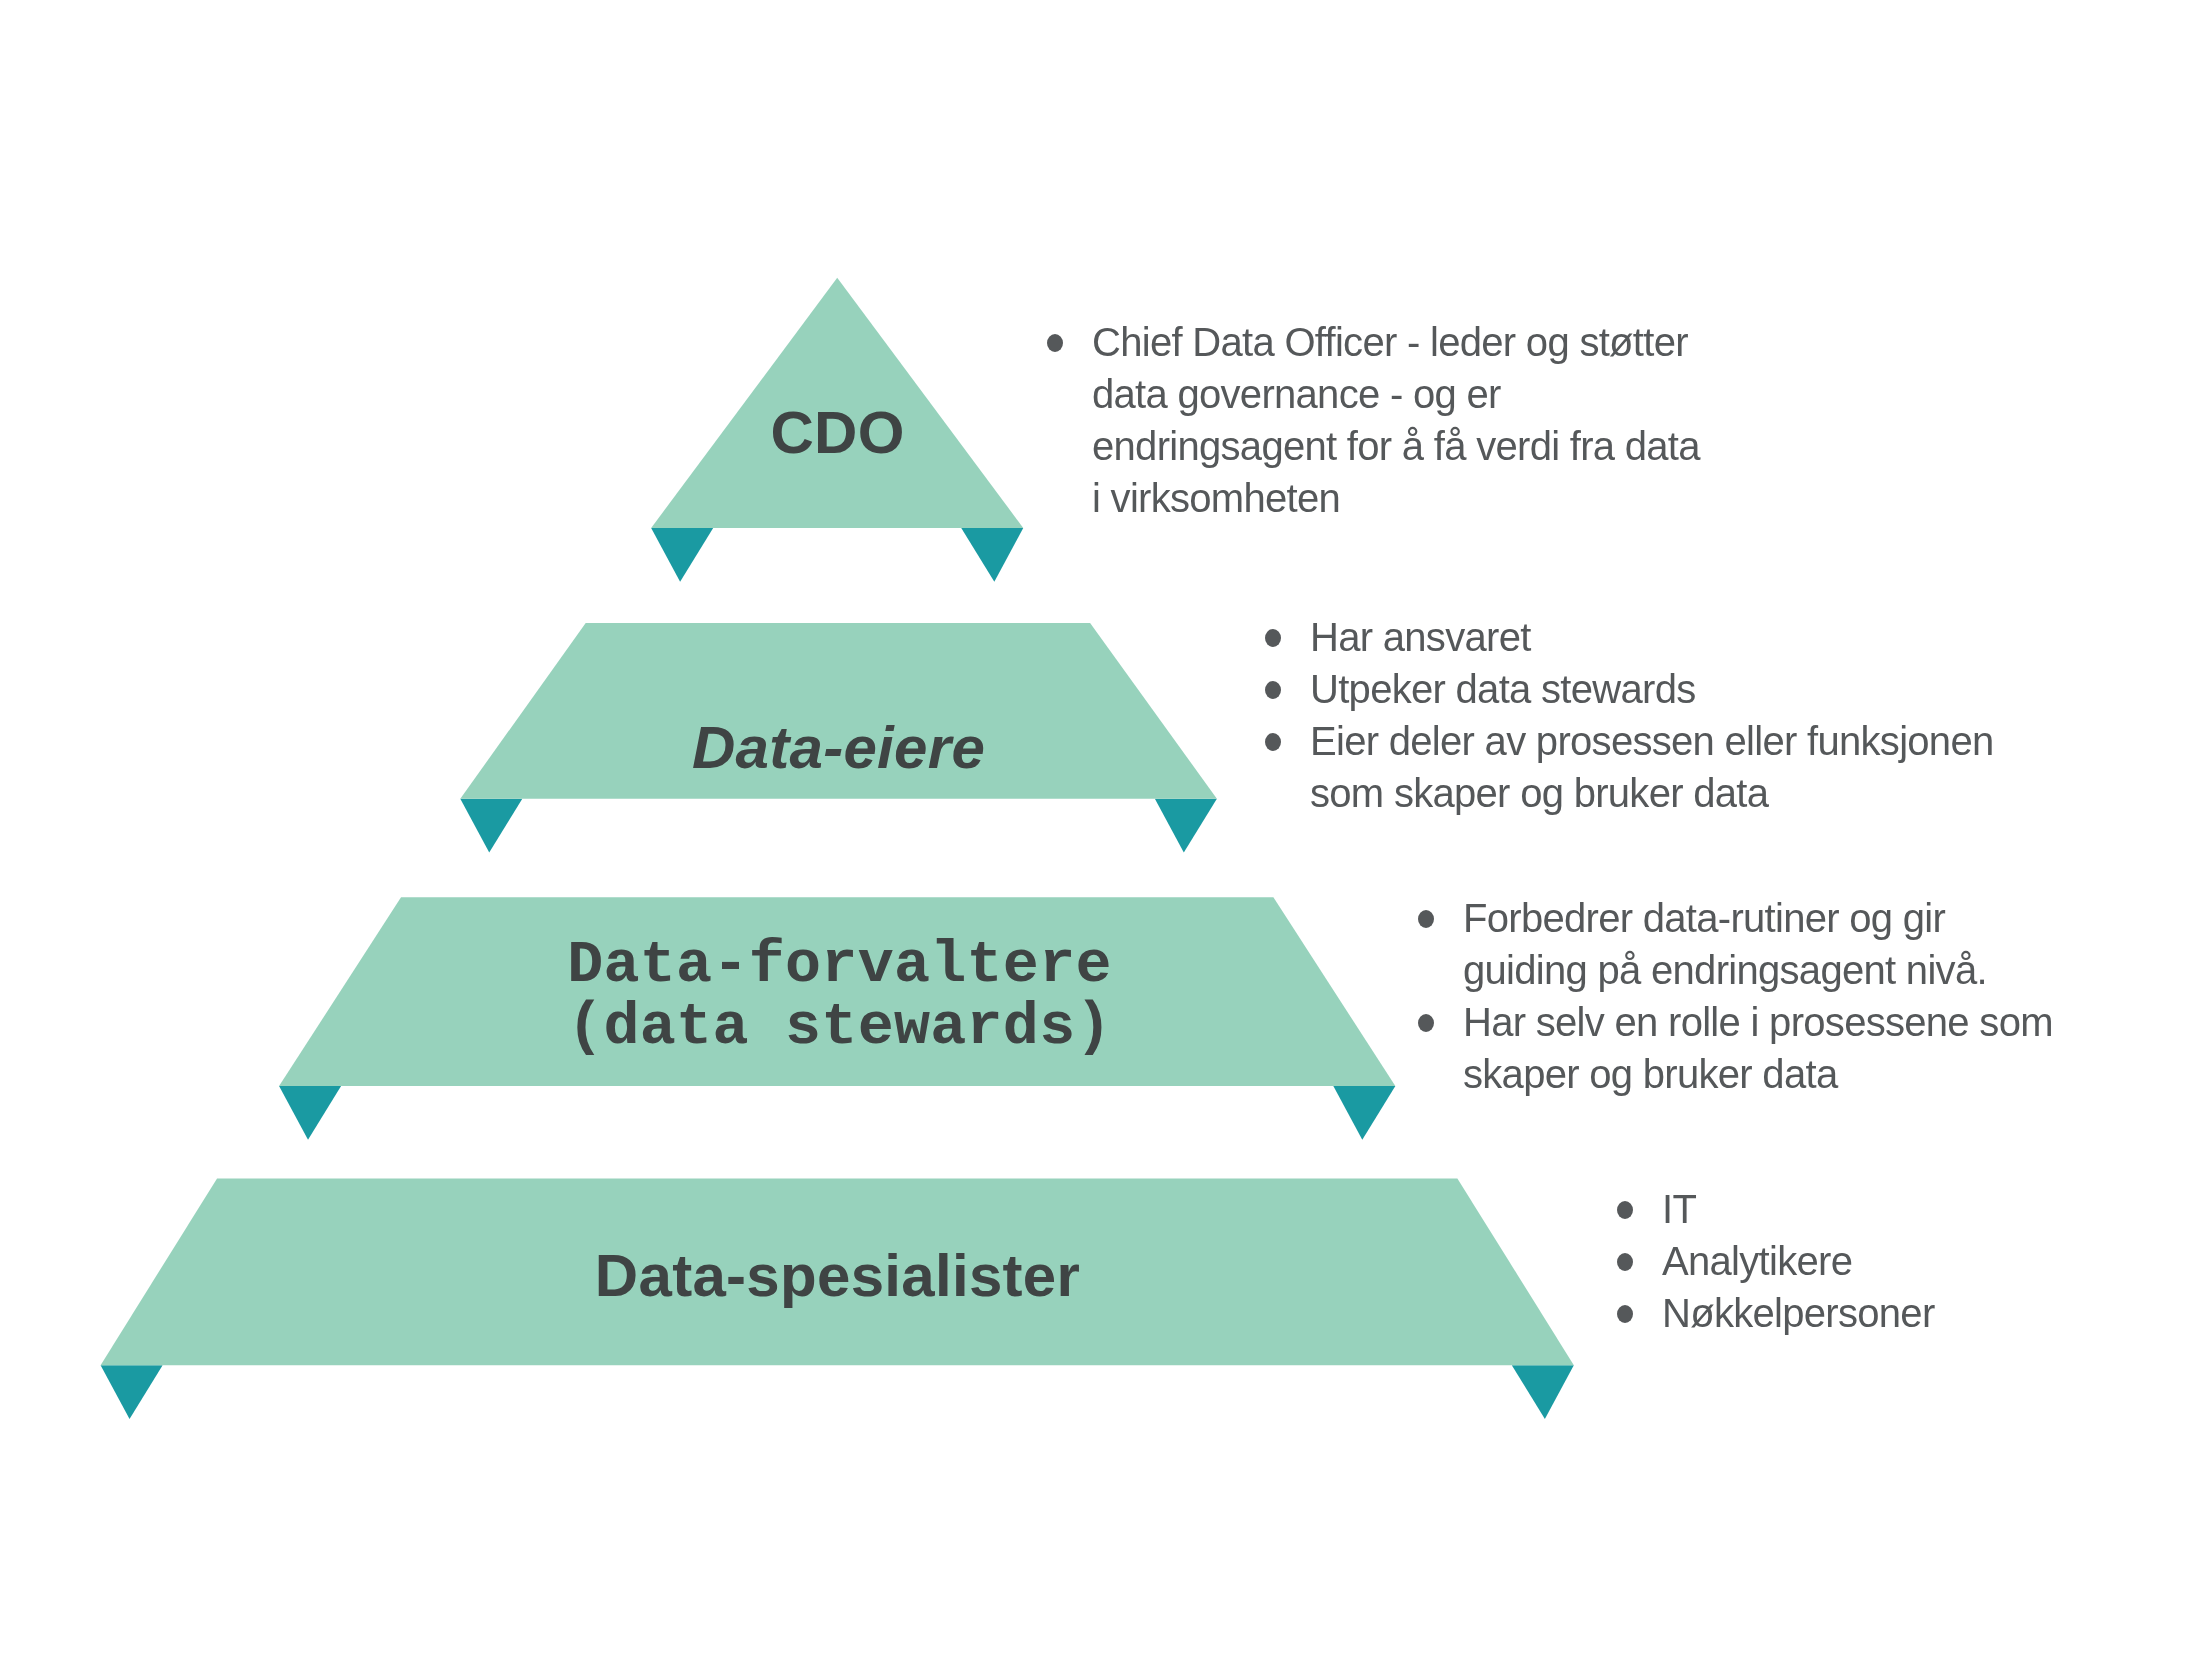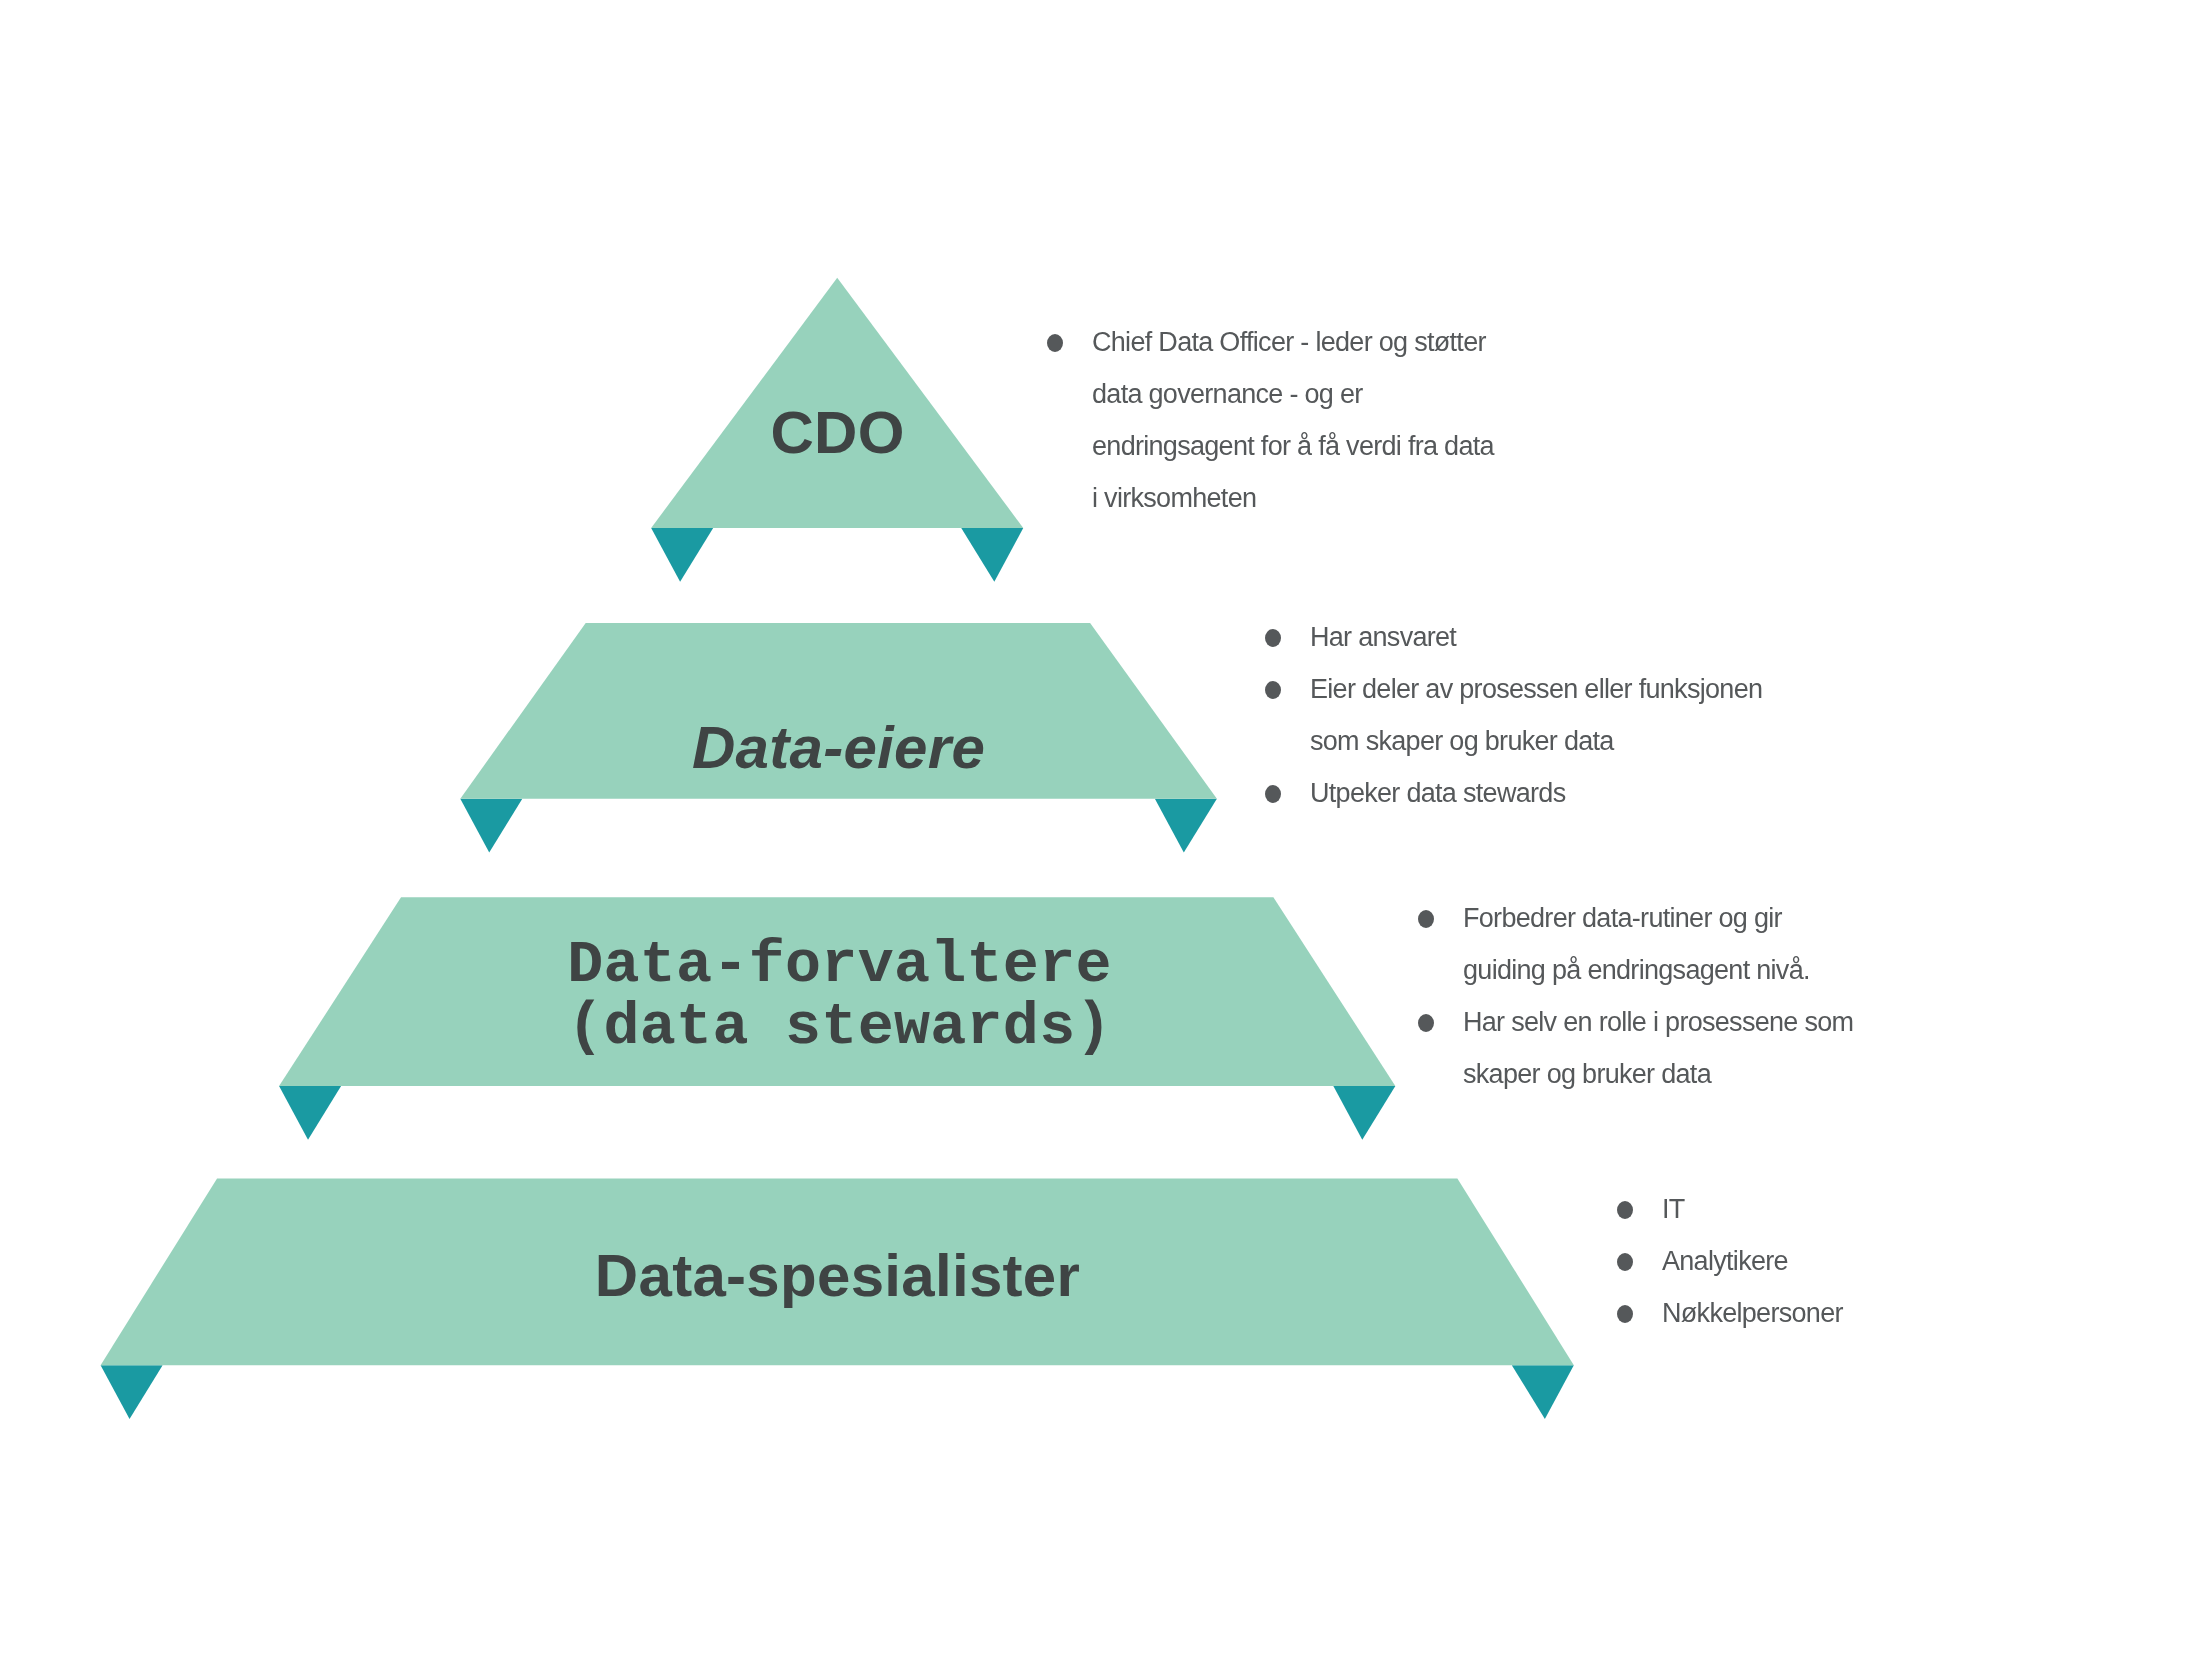--- a/index.html
+++ b/index.html
@@ -25,21 +25,21 @@
     line-height: 62px;
     letter-spacing: 0.3px;
     color: var(--heading, #3f4444);
     white-space: pre-line;
   }
   .bullet-list {
     position: absolute;
     margin: 0;
     padding: 0;
     list-style: none;
-    font-size: 27px;
+    font-size: 40px;
     line-height: 52px;
     letter-spacing: -0.7px;
     color: var(--body, #55585a);
   }
   .bullet-list li {
     position: relative;
     padding-left: 45px;
     white-space: pre-line;
   }
   .bullet-list li::before {
@@ -83,23 +83,23 @@
 
   <ul class="bullet-list" style="left:1047px; top:316px; width:730px;">
     <li>Chief Data Officer - leder og støtter
 data governance - og er
 endringsagent for å få verdi fra data
 i virksomheten</li>
   </ul>
 
   <ul class="bullet-list" style="left:1265px; top:611px; width:827px;">
     <li>Har ansvaret</li>
+    <li>Utpeker data stewards</li>
     <li>Eier deler av prosessen eller funksjonen
 som skaper og bruker data</li>
-    <li>Utpeker data stewards</li>
   </ul>
 
   <ul class="bullet-list" style="left:1418px; top:892px; width:724px;">
     <li>Forbedrer data-rutiner og gir
 guiding på endringsagent nivå.</li>
     <li>Har selv en rolle i prosessene som
 skaper og bruker data</li>
   </ul>
 
   <ul class="bullet-list" style="left:1617px; top:1183px; width:496px;">

